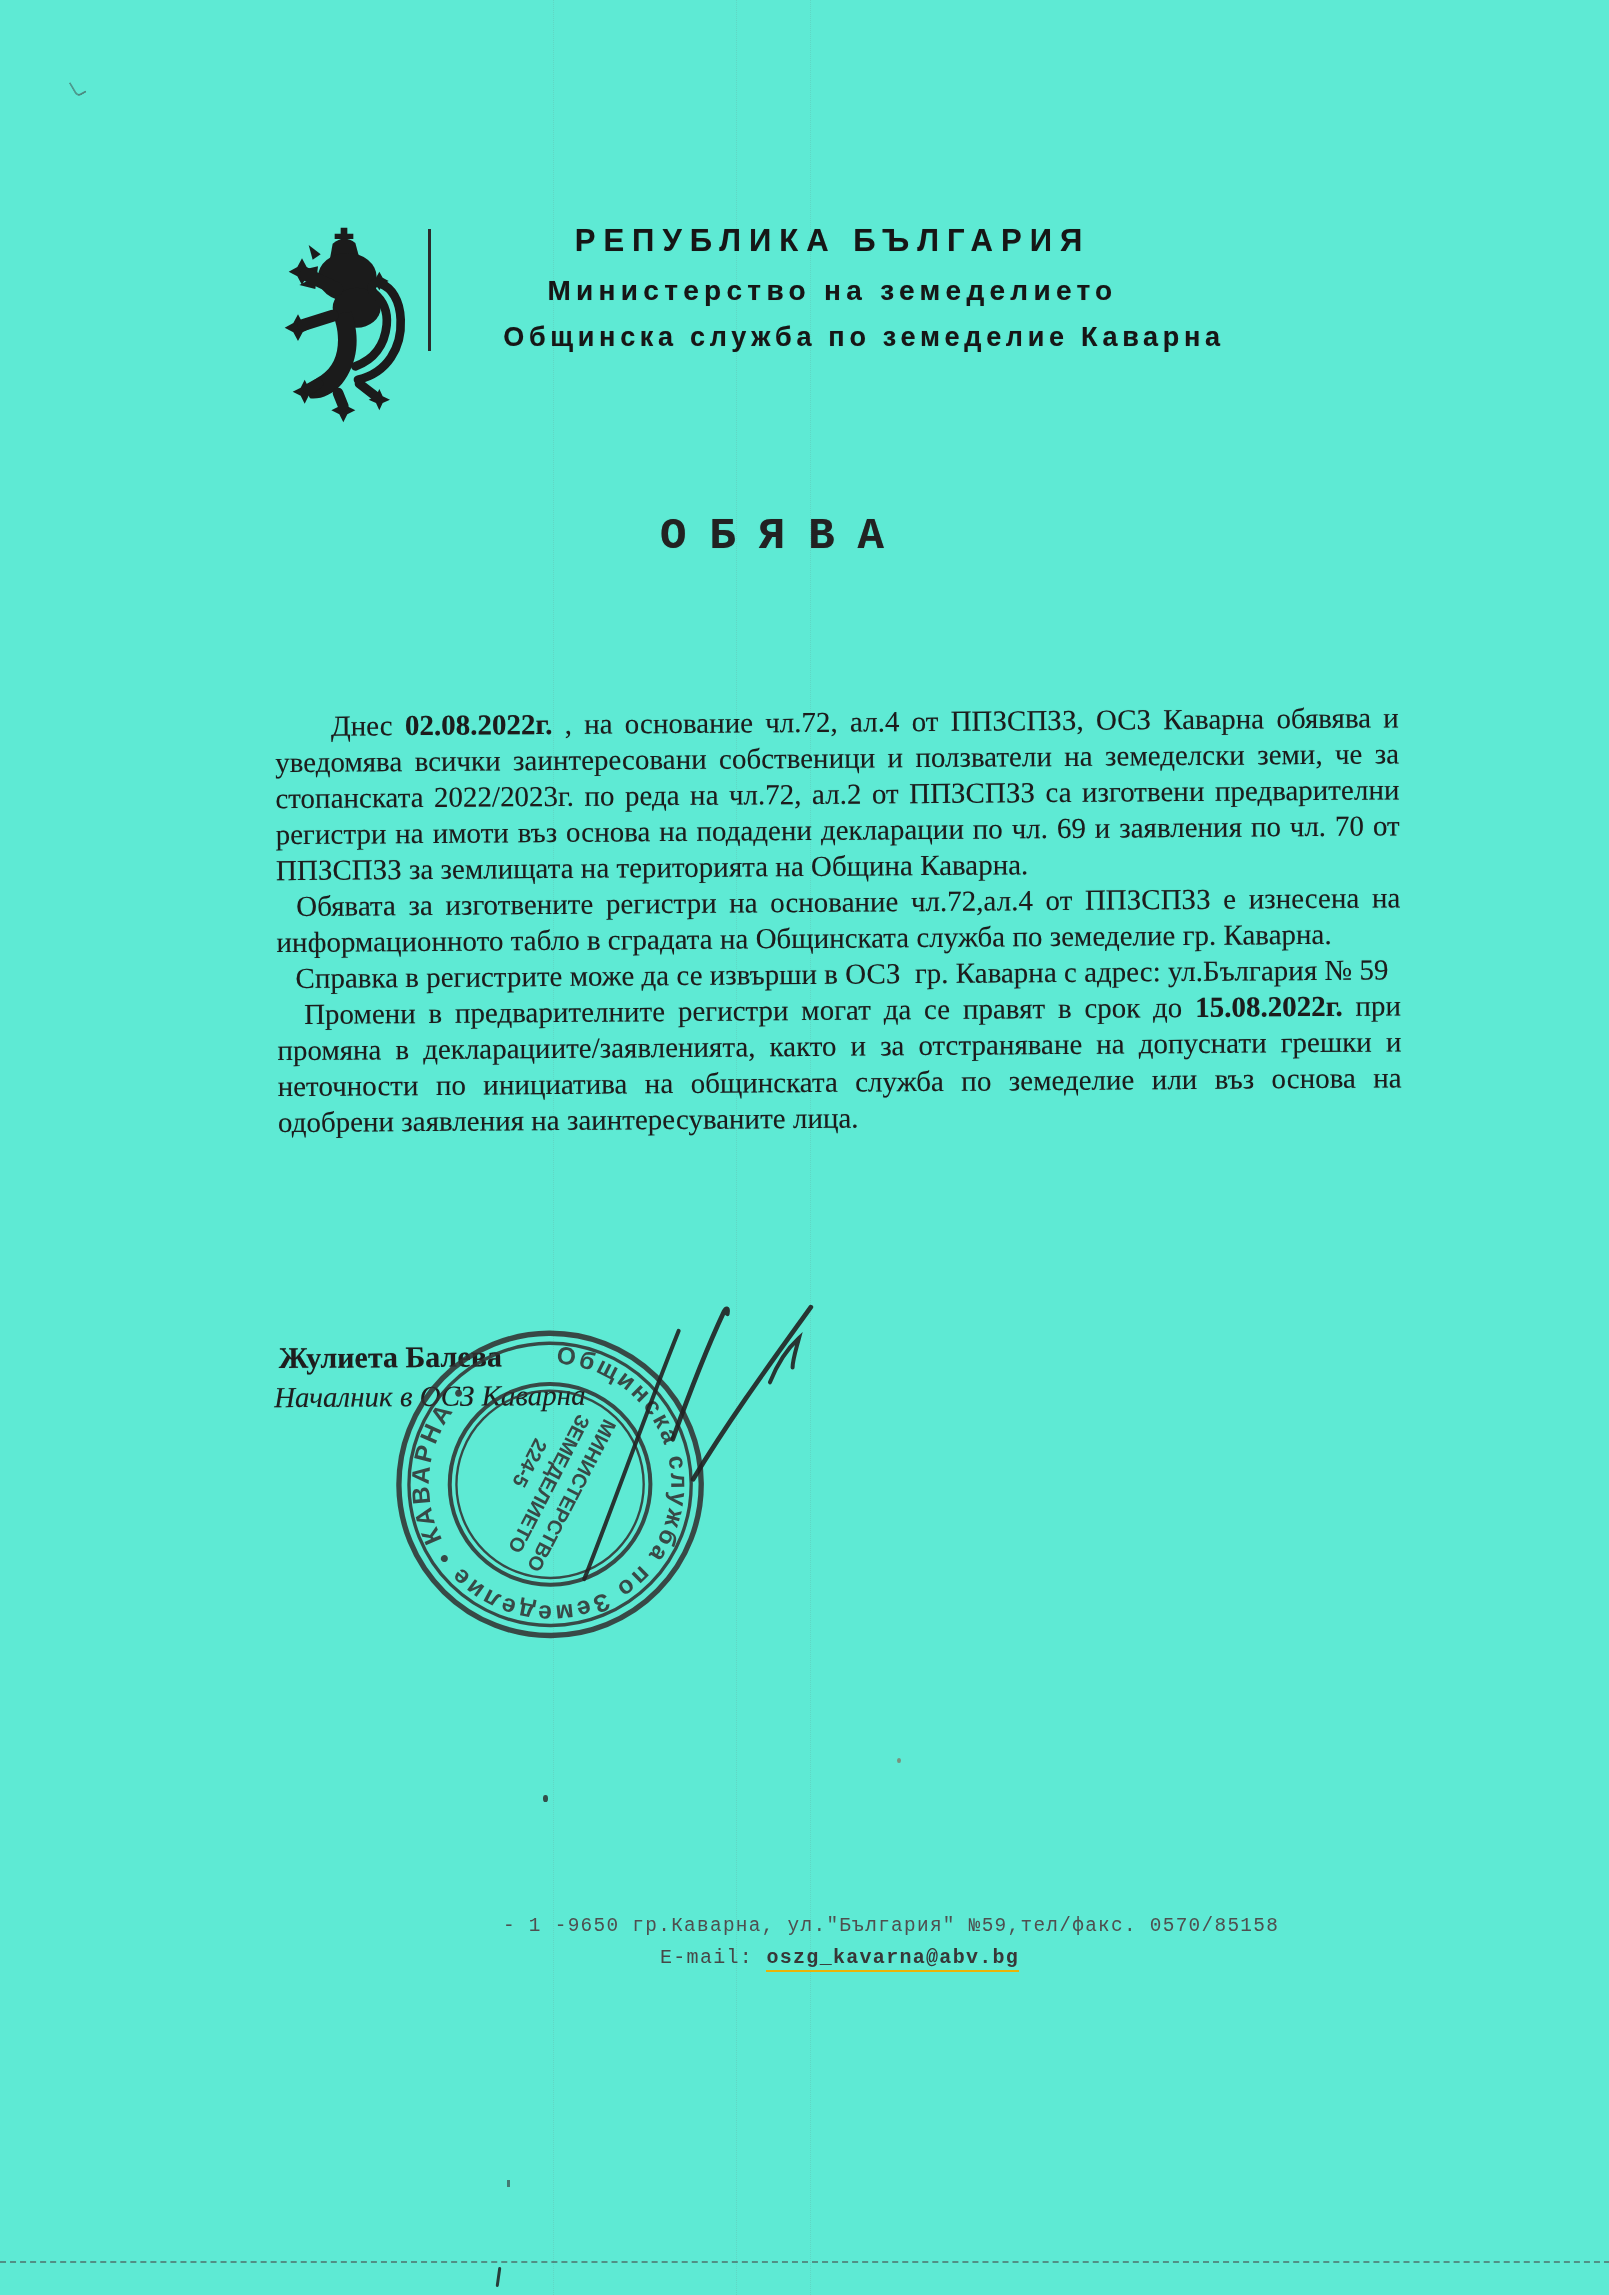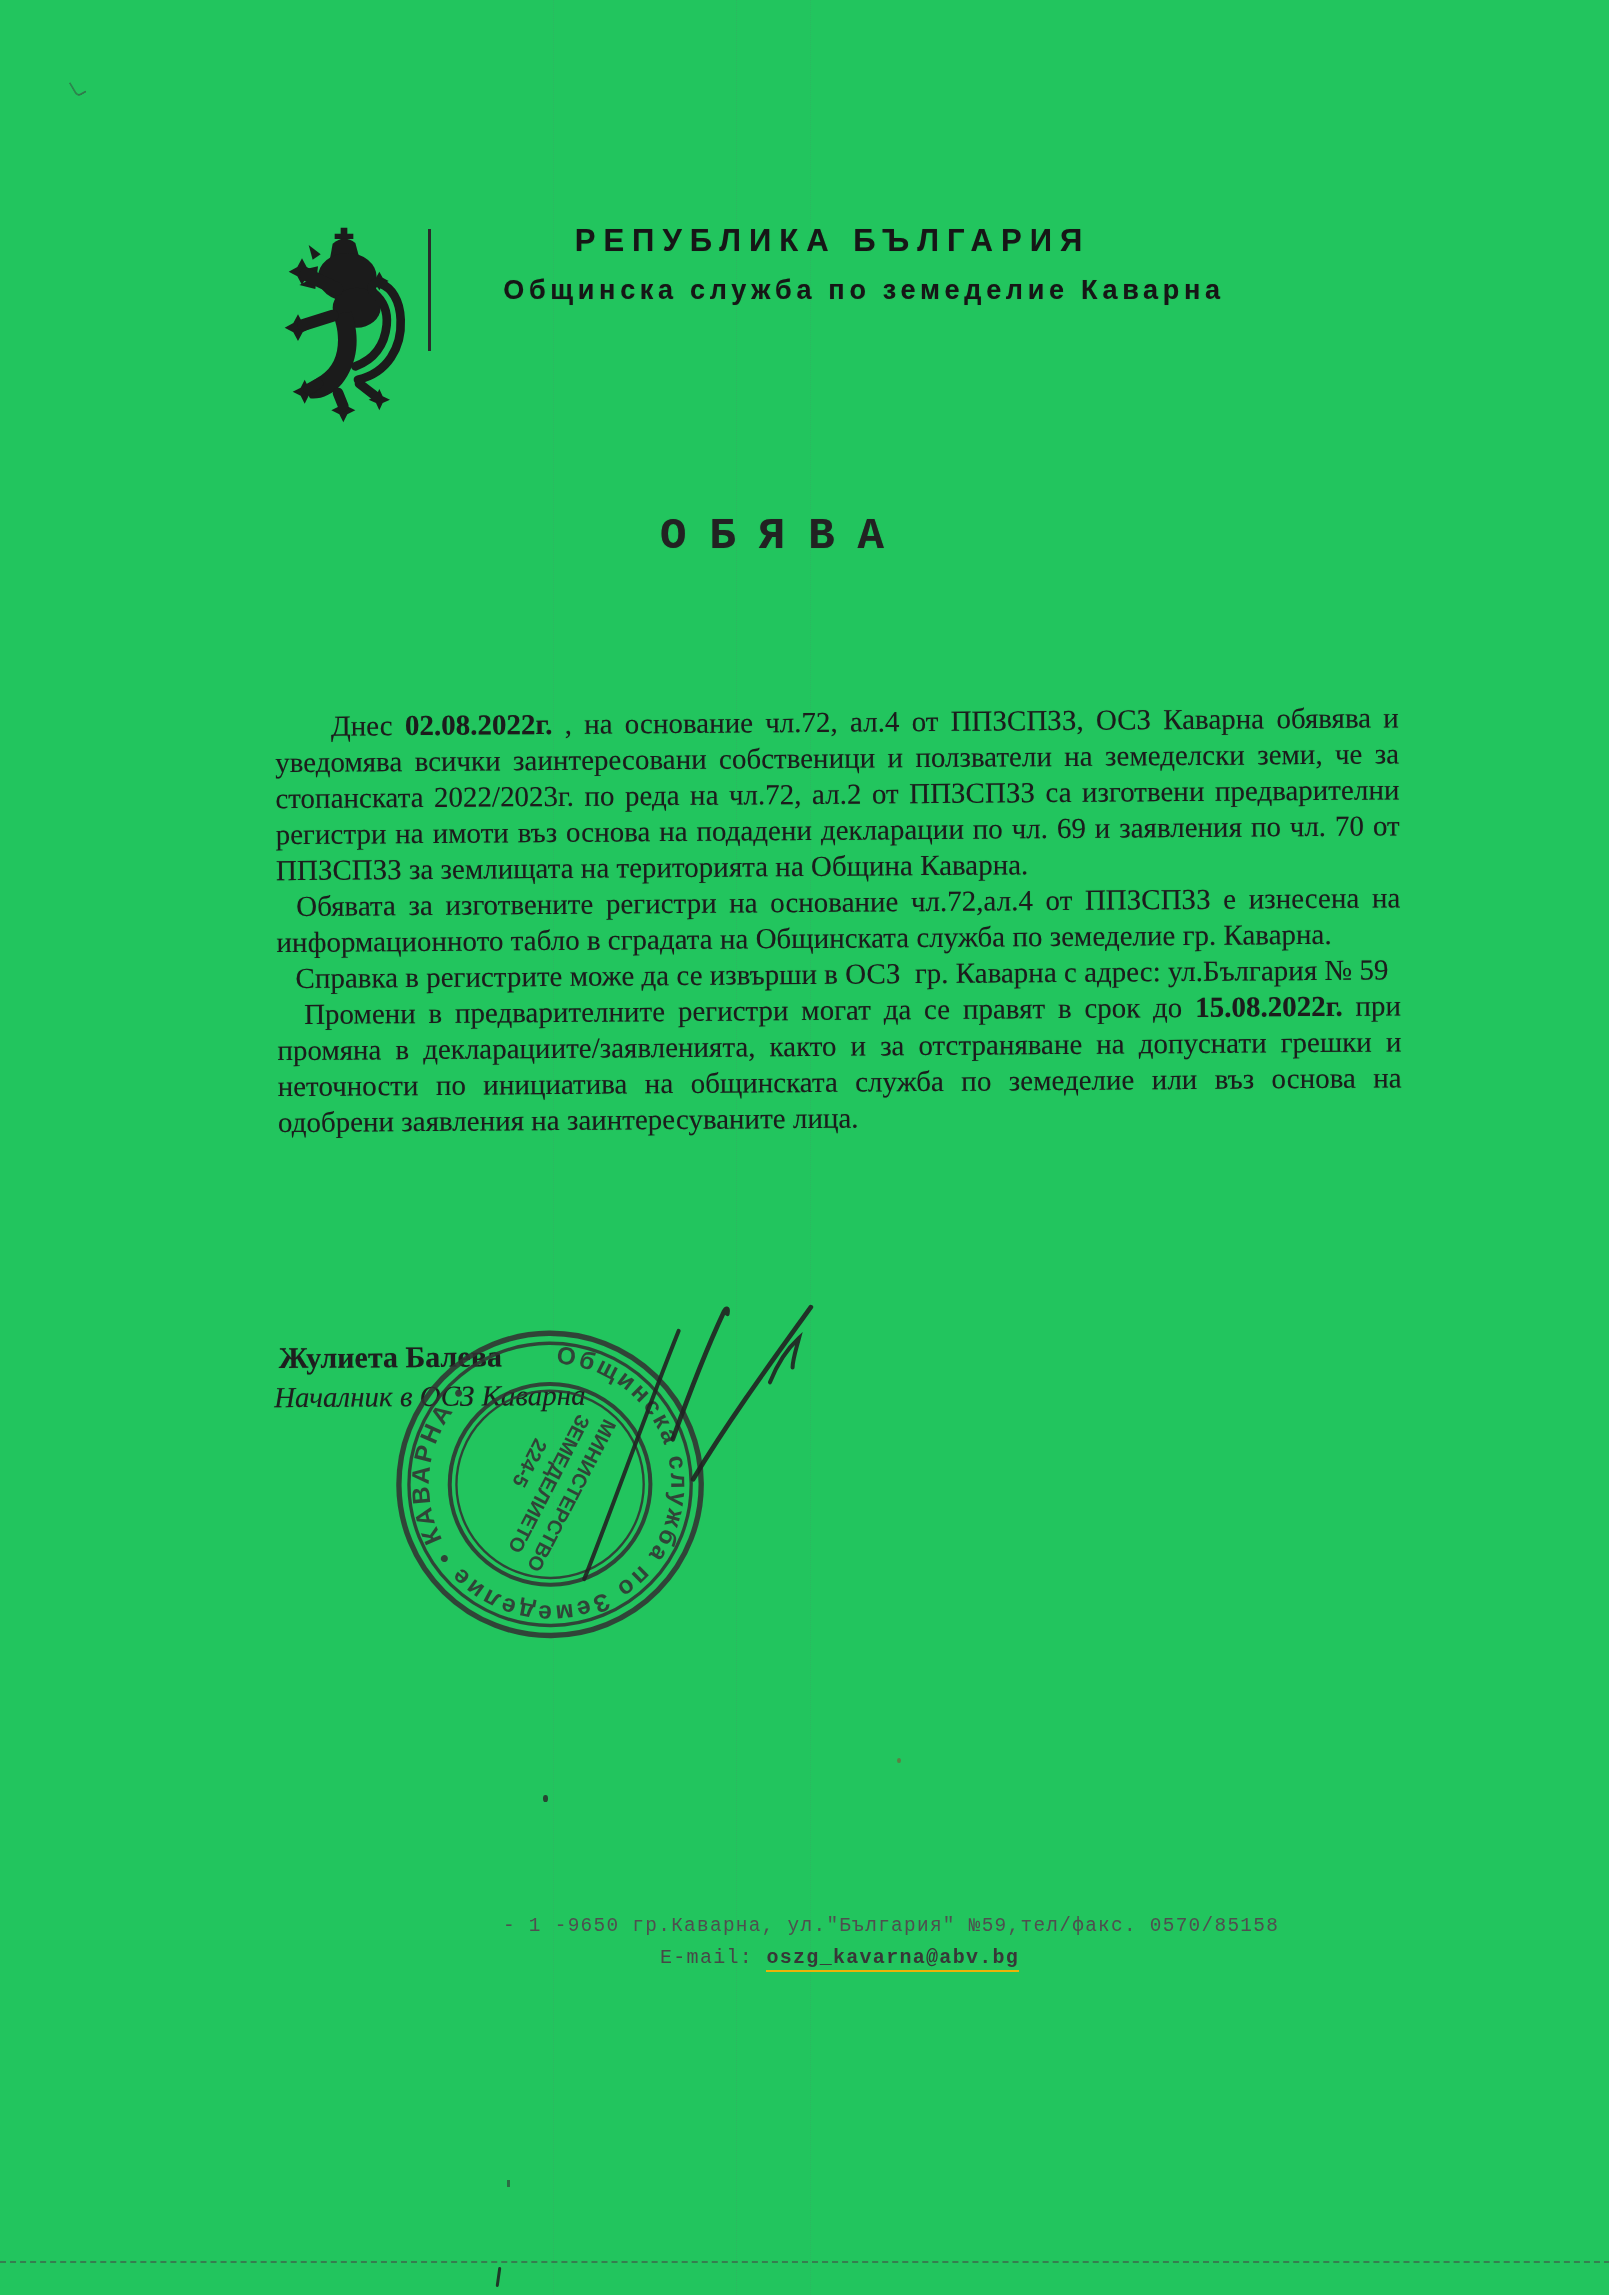--- a/index.html
+++ b/index.html
@@ -1,17 +1,17 @@
 <!DOCTYPE html>
 <html style="font-size:10.7px"><head>
 <meta charset="utf-8">
 <style>
   html,body{margin:0;padding:0;background:#e9e9e6;}
   .page{
-    position:relative;width:1610px;height:2295px;background:#22c55e;
+    position:relative;width:1610px;height:2295px;background:#5eead4;
     overflow:hidden;font-family:"Liberation Serif",serif;color:#1e1e1e;
   }
   
   .vline{position:absolute;top:0;bottom:0;width:0;border-left:1.3px dotted rgba(110,110,110,.15);}
   .bottom-edge{position:absolute;left:0;right:0;top:2261px;height:0;border-top:2px dashed rgba(70,70,70,.55);}
 
   
   .emblem{position:absolute;left:279px;top:225px;filter:blur(0.2px);}
   .divider{position:absolute;left:428px;top:229px;width:2.7px;height:122px;background:#2b2b2b;}
   .letterhead{
@@ -105,20 +105,21 @@
       <path d="M58 238 L44 246" stroke-width="16"></path>
       <path d="M88 252 L96 272" stroke-width="16"></path>
       <path d="M120 238 L146 258" stroke-width="14"></path>
       <path d="M118 232 C 162 222 184 184 182 142 C 181 112 168 94 152 88 C 140 84 134 94 142 102 C 154 112 163 128 161 150 C 158 180 142 202 114 212" stroke-width="13"></path>
     </g>
   </svg>
   <div class="divider"></div>
 
   <div class="letterhead">
     <div class="lh1">РЕПУБЛИКА БЪЛГАРИЯ</div>
+    <div class="lh2">Министерство на земеделието</div>
     <div class="lh4">Общинска служба по земеделие Каварна</div>
   </div>
 
   <div class="doc-title">ОБЯВА</div>
 
   <div class="tilt">
 
     <div class="bodytext">
       <p class="p1"><span>Днес </span><b>02.08.2022г.</b><span> , на основание чл.72, ал.4 от ППЗСПЗЗ, ОСЗ Каварна обявява и уведомява всички заинтересовани собственици и ползватели на земеделски земи, че за стопанската 2022/2023г. по реда на чл.72, ал.2 от ППЗСПЗЗ са изготвени предварителни регистри на имоти въз основа на подадени декларации по чл. 69 и заявления по чл. 70 от ППЗСПЗЗ за землищата на територията на Община Каварна.</span></p>
       <p class="p2">Обявата за изготвените регистри на основание чл.72,ал.4 от ППЗСПЗЗ е изнесена на информационното табло в сградата на Общинската служба по земеделие гр. Каварна.</p>

